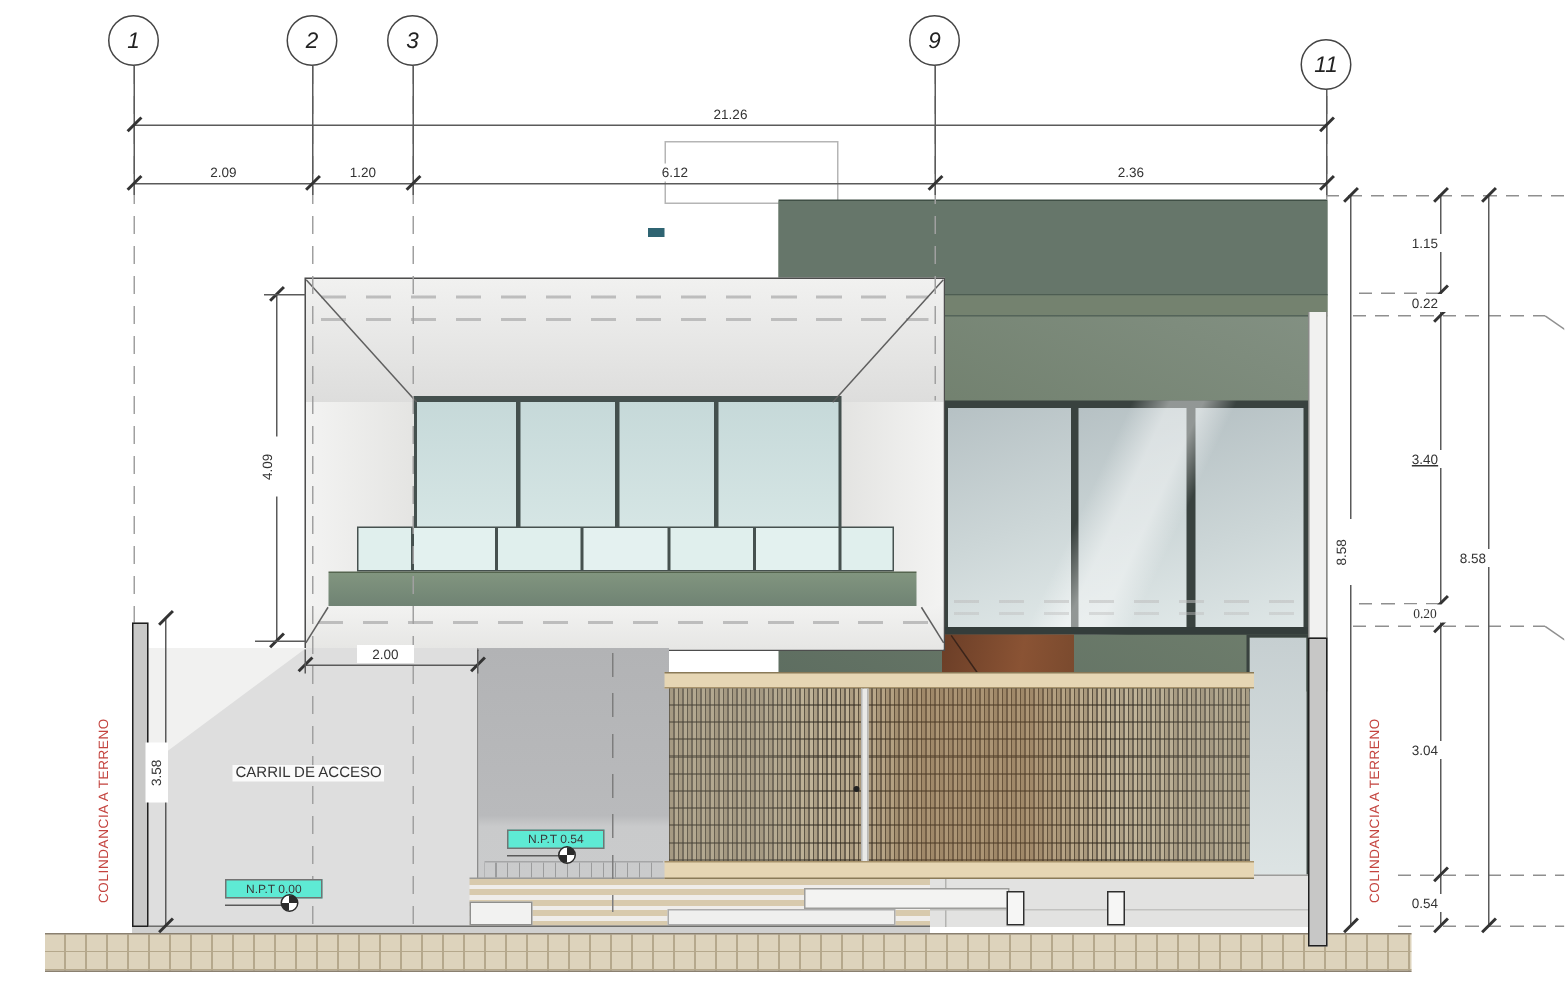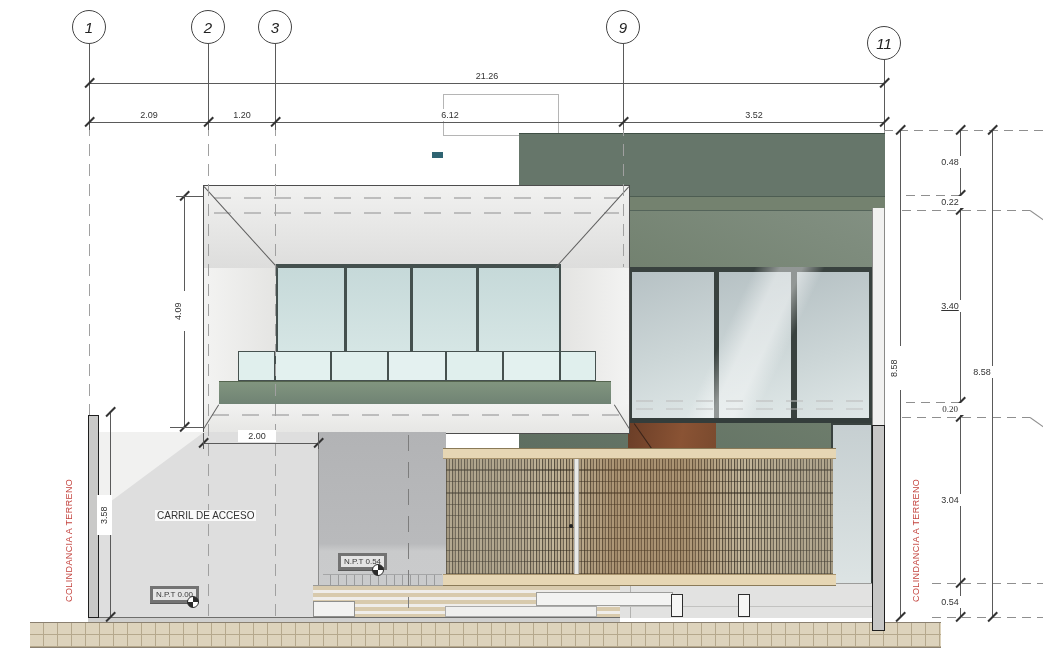--- a/index.html
+++ b/index.html
@@ -12,22 +12,22 @@
   .dimtext{position:absolute;font-size:9px;line-height:12px;color:#333;background:#fff;
            text-align:center;white-space:nowrap;padding:0 1px;}
   .vtext{writing-mode:vertical-rl;transform:rotate(180deg);}
   .bubble{position:absolute;width:32px;height:32px;border:1.2px solid #444;border-radius:50%;
           background:#fff;display:flex;align-items:center;justify-content:center;
           font-size:15px;font-style:italic;color:#222;}
   .gdash{position:absolute;width:1px;background-image:repeating-linear-gradient(180deg,#a0a0a0 0 12px,transparent 12px 20px);}
   .leveldash{position:absolute;height:1px;background-image:repeating-linear-gradient(90deg,#8f8f8f 0 9px,transparent 9px 15px);}
   .lvlmark{position:absolute;width:12px;height:12px;border-radius:50%;border:1px solid #2b2b2b;box-sizing:border-box;
            background:conic-gradient(#2b2b2b 0 25%,#fff 25% 50%,#2b2b2b 50% 75%,#fff 75%);}
-  .nptlabel{position:absolute;font-size:8px;line-height:11px;color:#3a3a3a;background:#e5e5e5;
-            border:3px solid #737373;padding:0 3px;white-space:nowrap;}
+  .nptlabel{position:absolute;font-size:8px;line-height:11px;color:#3a3a3a;background:#5eead4;
+            border:1px solid #737373;padding:0 13px;white-space:nowrap;}
   .redtext{position:absolute;font-size:9px;letter-spacing:.4px;color:#c4443f;background:rgba(255,255,255,.85);
            writing-mode:vertical-rl;transform:rotate(180deg);text-align:center;white-space:nowrap;}
   .diag{position:absolute;height:1.3px;background:#5f5f5f;}
   .dashrow{position:absolute;height:2px;background-image:repeating-linear-gradient(90deg,#bdbdbd 0 17px,transparent 17px 30px);}
 </style>
 </head>
 <body>
 
 <div id="canvas">
 
@@ -163,21 +163,21 @@
 
   <div class="hline" style="left:89px;top:122px;width:795px;"></div>
   <div class="tick" style="left:83px;top:121px;"></div>
   <div class="tick" style="left:202px;top:121px;"></div>
   <div class="tick" style="left:269px;top:121px;"></div>
   <div class="tick" style="left:617px;top:121px;"></div>
   <div class="tick" style="left:878px;top:121px;"></div>
   <div class="dimtext" style="left:128px;top:109px;width:40px;text-align:center;">2.09</div>
   <div class="dimtext" style="left:221px;top:109px;width:40px;">1.20</div>
   <div class="dimtext" style="left:429px;top:109px;width:40px;">6.12</div>
-  <div class="dimtext" style="left:733px;top:109px;width:40px;">3.52</div>
+  <div class="dimtext" style="left:733px;top:109px;width:40px;">2.36</div>
 
   <div class="vline" style="left:184px;top:196px;height:231px;"></div>
   <div class="tick" style="left:178px;top:195px;"></div>
   <div class="tick" style="left:178px;top:426px;"></div>
   <div class="hline" style="left:176px;top:196px;width:28px;"></div>
   <div class="hline" style="left:170px;top:427px;width:34px;"></div>
   <div class="dimtext vtext" style="left:171px;top:291px;height:40px;line-height:13px;">4.09</div>
 
   <div class="vline" style="left:110px;top:412px;height:205px;"></div>
   <div class="tick" style="left:104px;top:411px;"></div>
@@ -207,21 +207,21 @@
   <div class="dimtext vtext" style="left:887px;top:346px;height:44px;line-height:13px;">8.58</div>
 
   <div class="vline" style="left:960px;top:130px;height:487px;"></div>
   <div class="tick" style="left:954px;top:129px;"></div>
   <div class="tick" style="left:954px;top:194px;"></div>
   <div class="tick" style="left:954px;top:209px;"></div>
   <div class="tick" style="left:954px;top:401px;"></div>
   <div class="tick" style="left:954px;top:416px;"></div>
   <div class="tick" style="left:954px;top:582px;"></div>
   <div class="tick" style="left:954px;top:616px;"></div>
-  <div class="dimtext" style="left:933px;top:156px;width:32px;">0.48</div>
+  <div class="dimtext" style="left:933px;top:156px;width:32px;">1.15</div>
   <div class="dimtext" style="left:933px;top:196px;width:32px;">0.22</div>
   <div class="dimtext" style="left:933px;top:300px;width:32px;text-decoration:underline;">3.40</div>
   <div class="dimtext" style="left:933px;top:403px;width:32px;font-family:Liberation Serif, serif;">0.20</div>
   <div class="dimtext" style="left:933px;top:494px;width:32px;">3.04</div>
   <div class="dimtext" style="left:933px;top:596px;width:32px;">0.54</div>
 
   <div class="vline" style="left:992px;top:130px;height:487px;"></div>
   <div class="tick" style="left:986px;top:129px;"></div>
   <div class="tick" style="left:986px;top:616px;"></div>
   <div class="dimtext" style="left:964px;top:366px;width:34px;">8.58</div>

